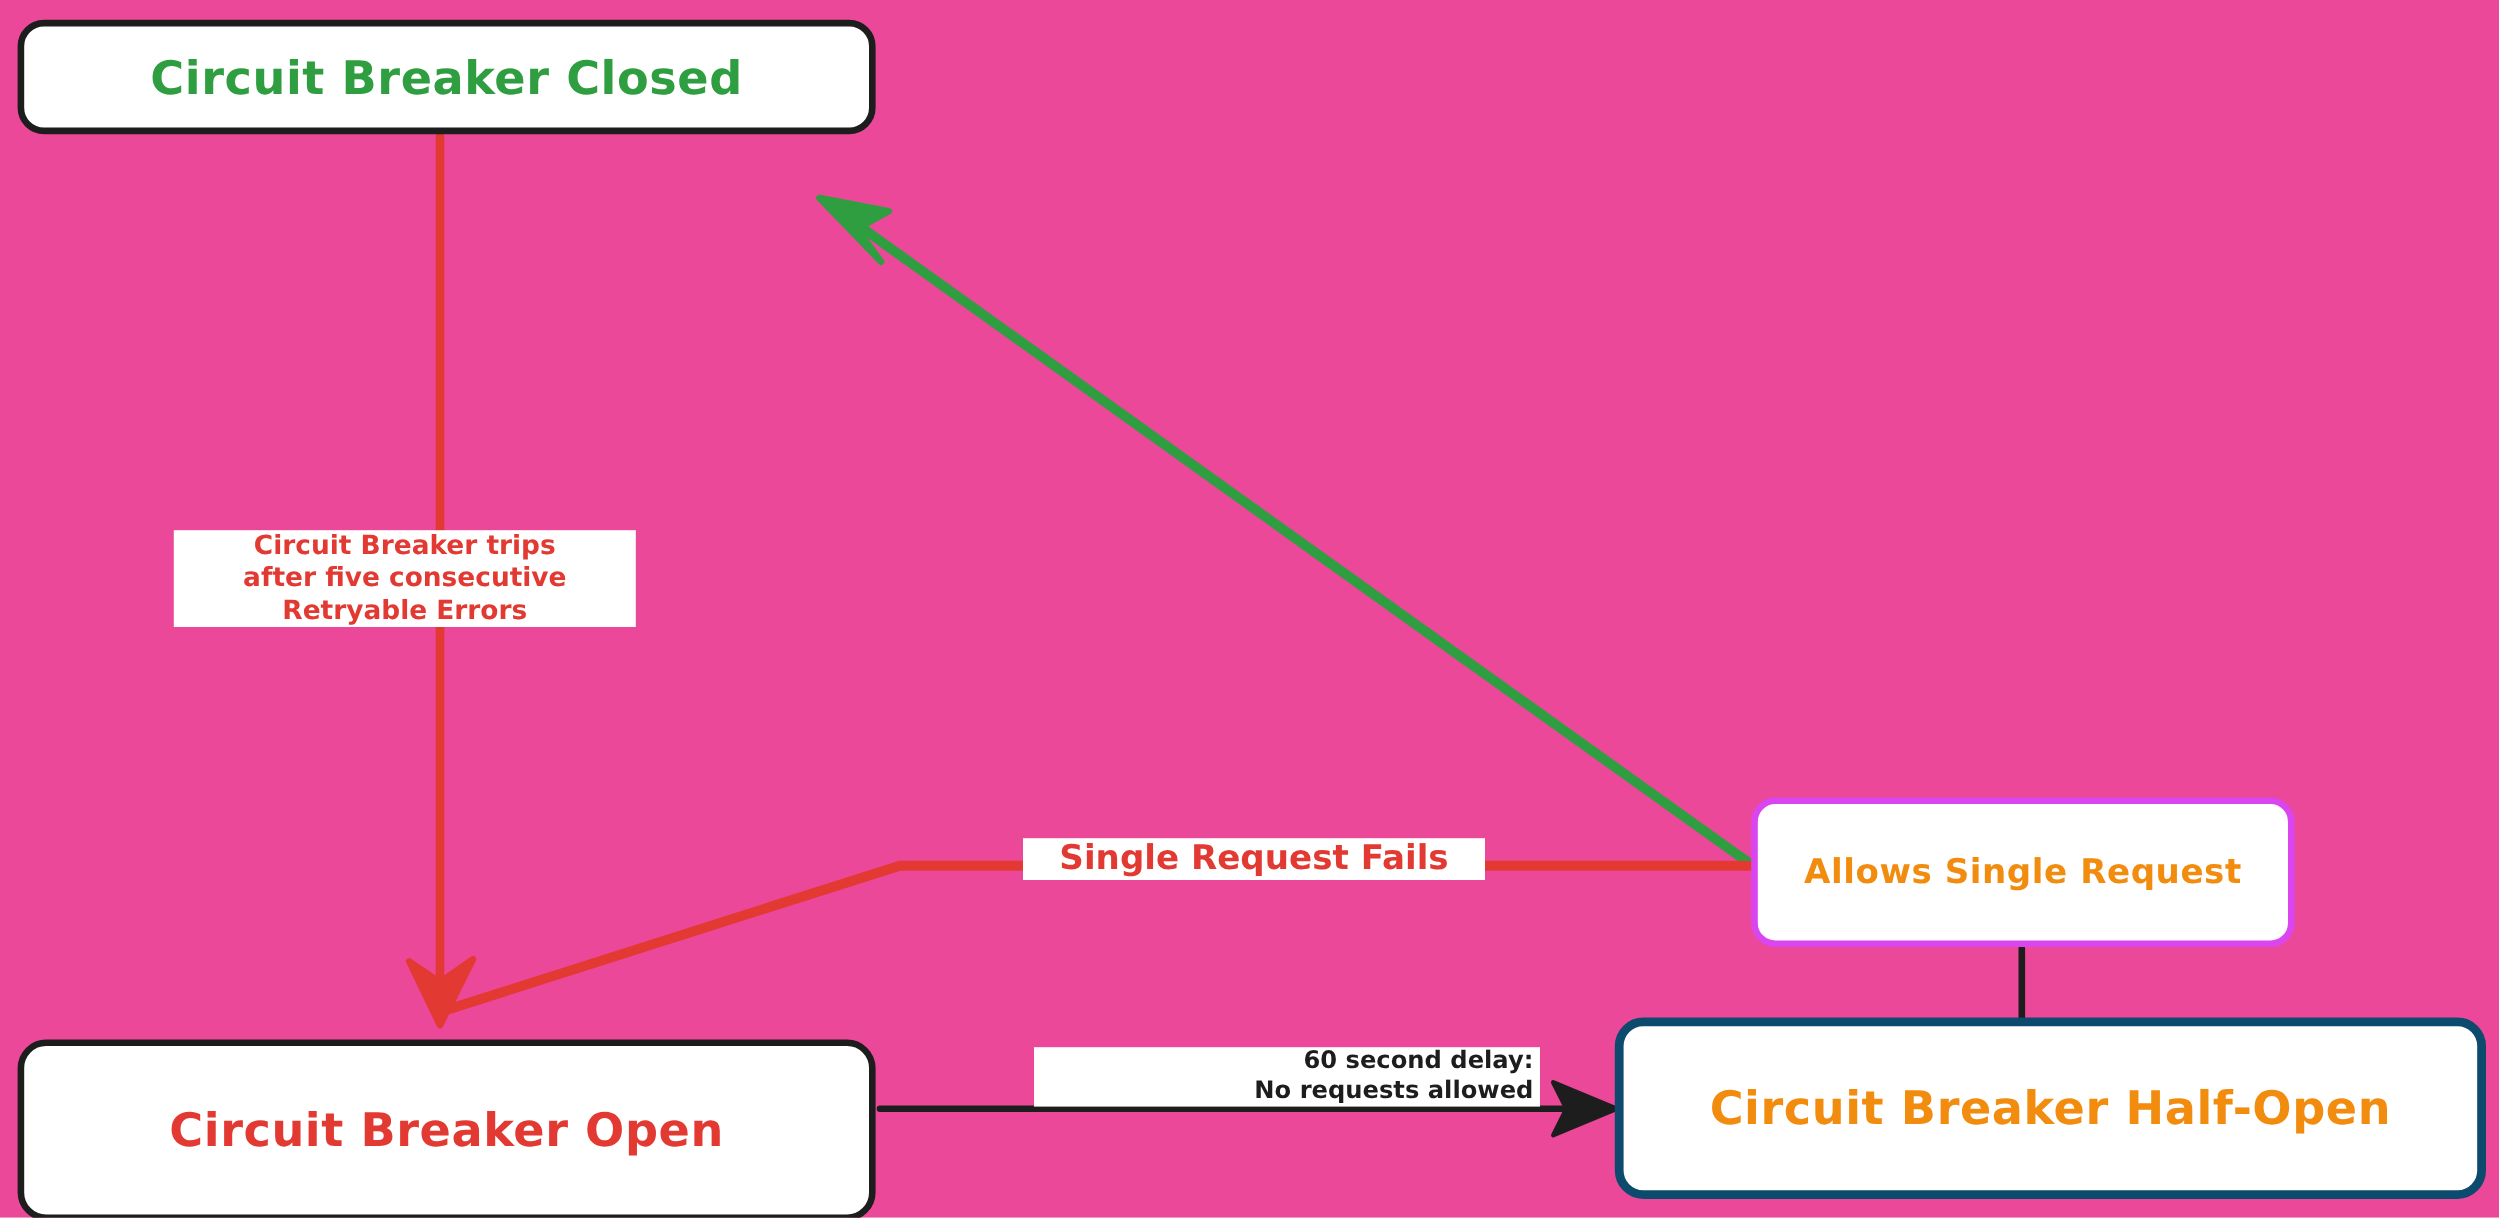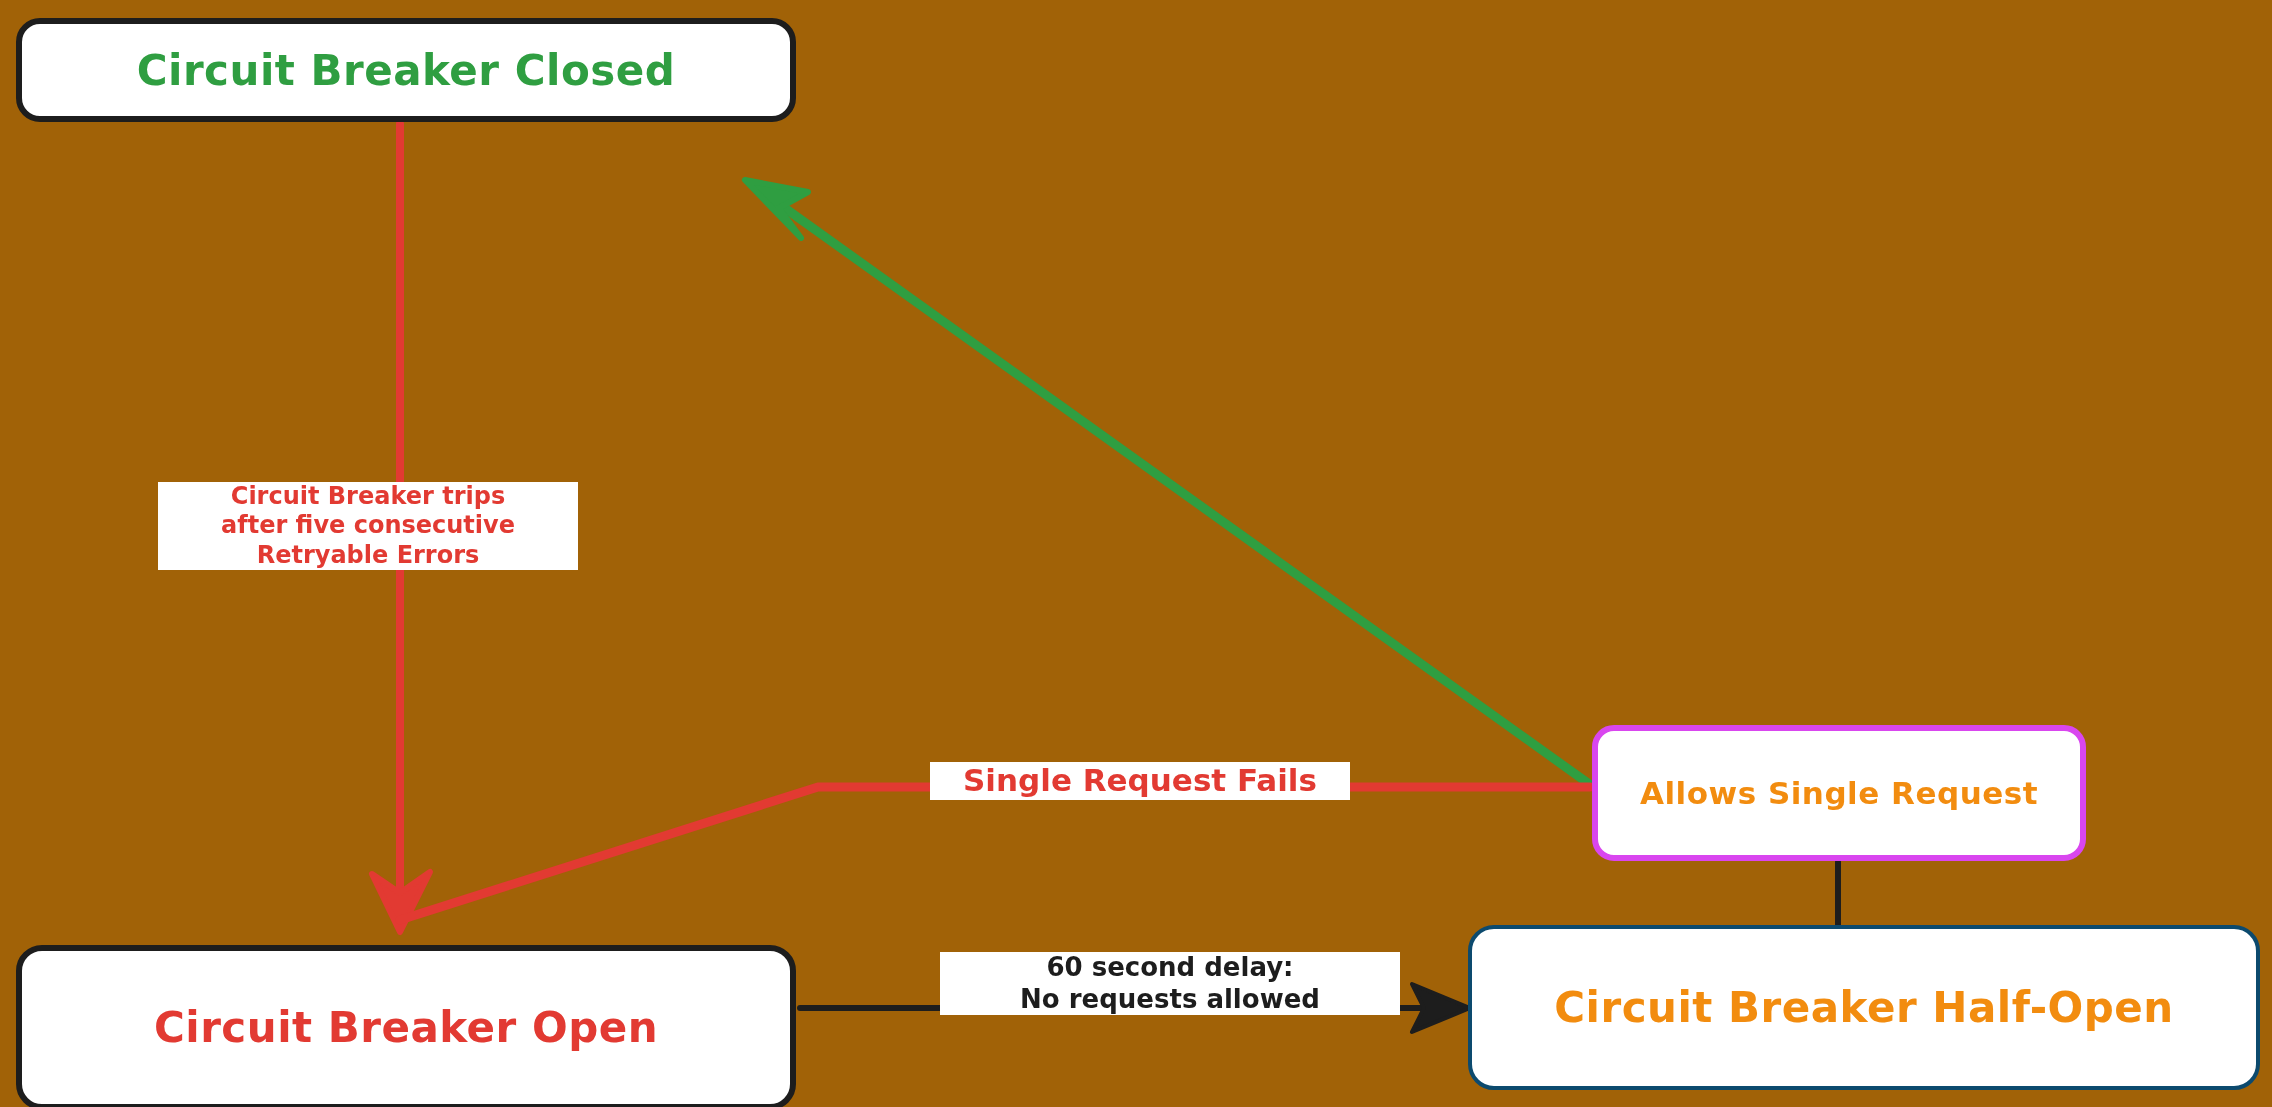--- a/index.html
+++ b/index.html
@@ -10,21 +10,21 @@
   body {
     width: 2272px;
     height: 1107px;
     font-family: "DejaVu Sans", sans-serif;
     overflow: hidden;
   }
   #diagram-root {
     position: relative;
     width: 2272px;
     height: 1107px;
-    background: #a16207;
+    background: #ec4899;
   }
   svg.layer {
     position: absolute;
     top: 0;
     left: 0;
     width: 2272px;
     height: 1107px;
   }
   .node-box {
     position: absolute;
@@ -48,21 +48,21 @@
     text-align: center;
     line-height: 1.22;
     background: #ffffff;
     padding: 0 6px;
     box-sizing: border-box;
     white-space: pre-line;
   }
   
   #node-closed     { left: 16px;   top: 18px;   width: 780px;  height: 104px; border: 6px solid #1d1d1d; border-radius: 24px; }
   #node-open       { left: 16px;   top: 925px;  width: 780px;  height: 165px; border: 6px solid #1d1d1d; border-radius: 26px; margin-top: 20px; }
-  #node-halfopen   { left: 1468px; top: 925px;  width: 792px;  height: 165px; border: 4px solid #0c4a6e; border-radius: 26px; }
+  #node-halfopen   { left: 1468px; top: 925px;  width: 792px;  height: 165px; border: 8px solid #0c4a6e; border-radius: 26px; }
   #node-allows     { left: 1592px; top: 725px;  width: 494px;  height: 136px; border: 6px solid #d946ef; border-radius: 22px; }
 
   #label-closed    { font-size: 42px; color: #2F9E41; }
   #label-open      { font-size: 42px; color: #E23A32; }
   #label-halfopen  { font-size: 42px; color: #F28C0F; }
   #label-allows    { font-size: 31px; color: #F28C0F; }
 
   
   #edge-label-trips {
     left: 158px; top: 482px; width: 420px;
@@ -71,21 +71,21 @@
   #edge-label-succeeds {
     left: 900px; top: 462px; width: 510px;
     font-size: 31px; color: #2F9E41;
   }
   #edge-label-fails {
     left: 930px; top: 762px; width: 420px;
     font-size: 31px; color: #E23A32;
   }
   #edge-label-delay {
     left: 940px; top: 952px; width: 460px;
-    font-size: 26px; color: #1d1d1d;
+    font-size: 22px; color: #1d1d1d; text-align: right;
   }
 </style>
 </head>
 <body>
 
 <div id="diagram-root">
 
   <svg class="layer" viewBox="0 0 2272 1107">
 
     <g>

